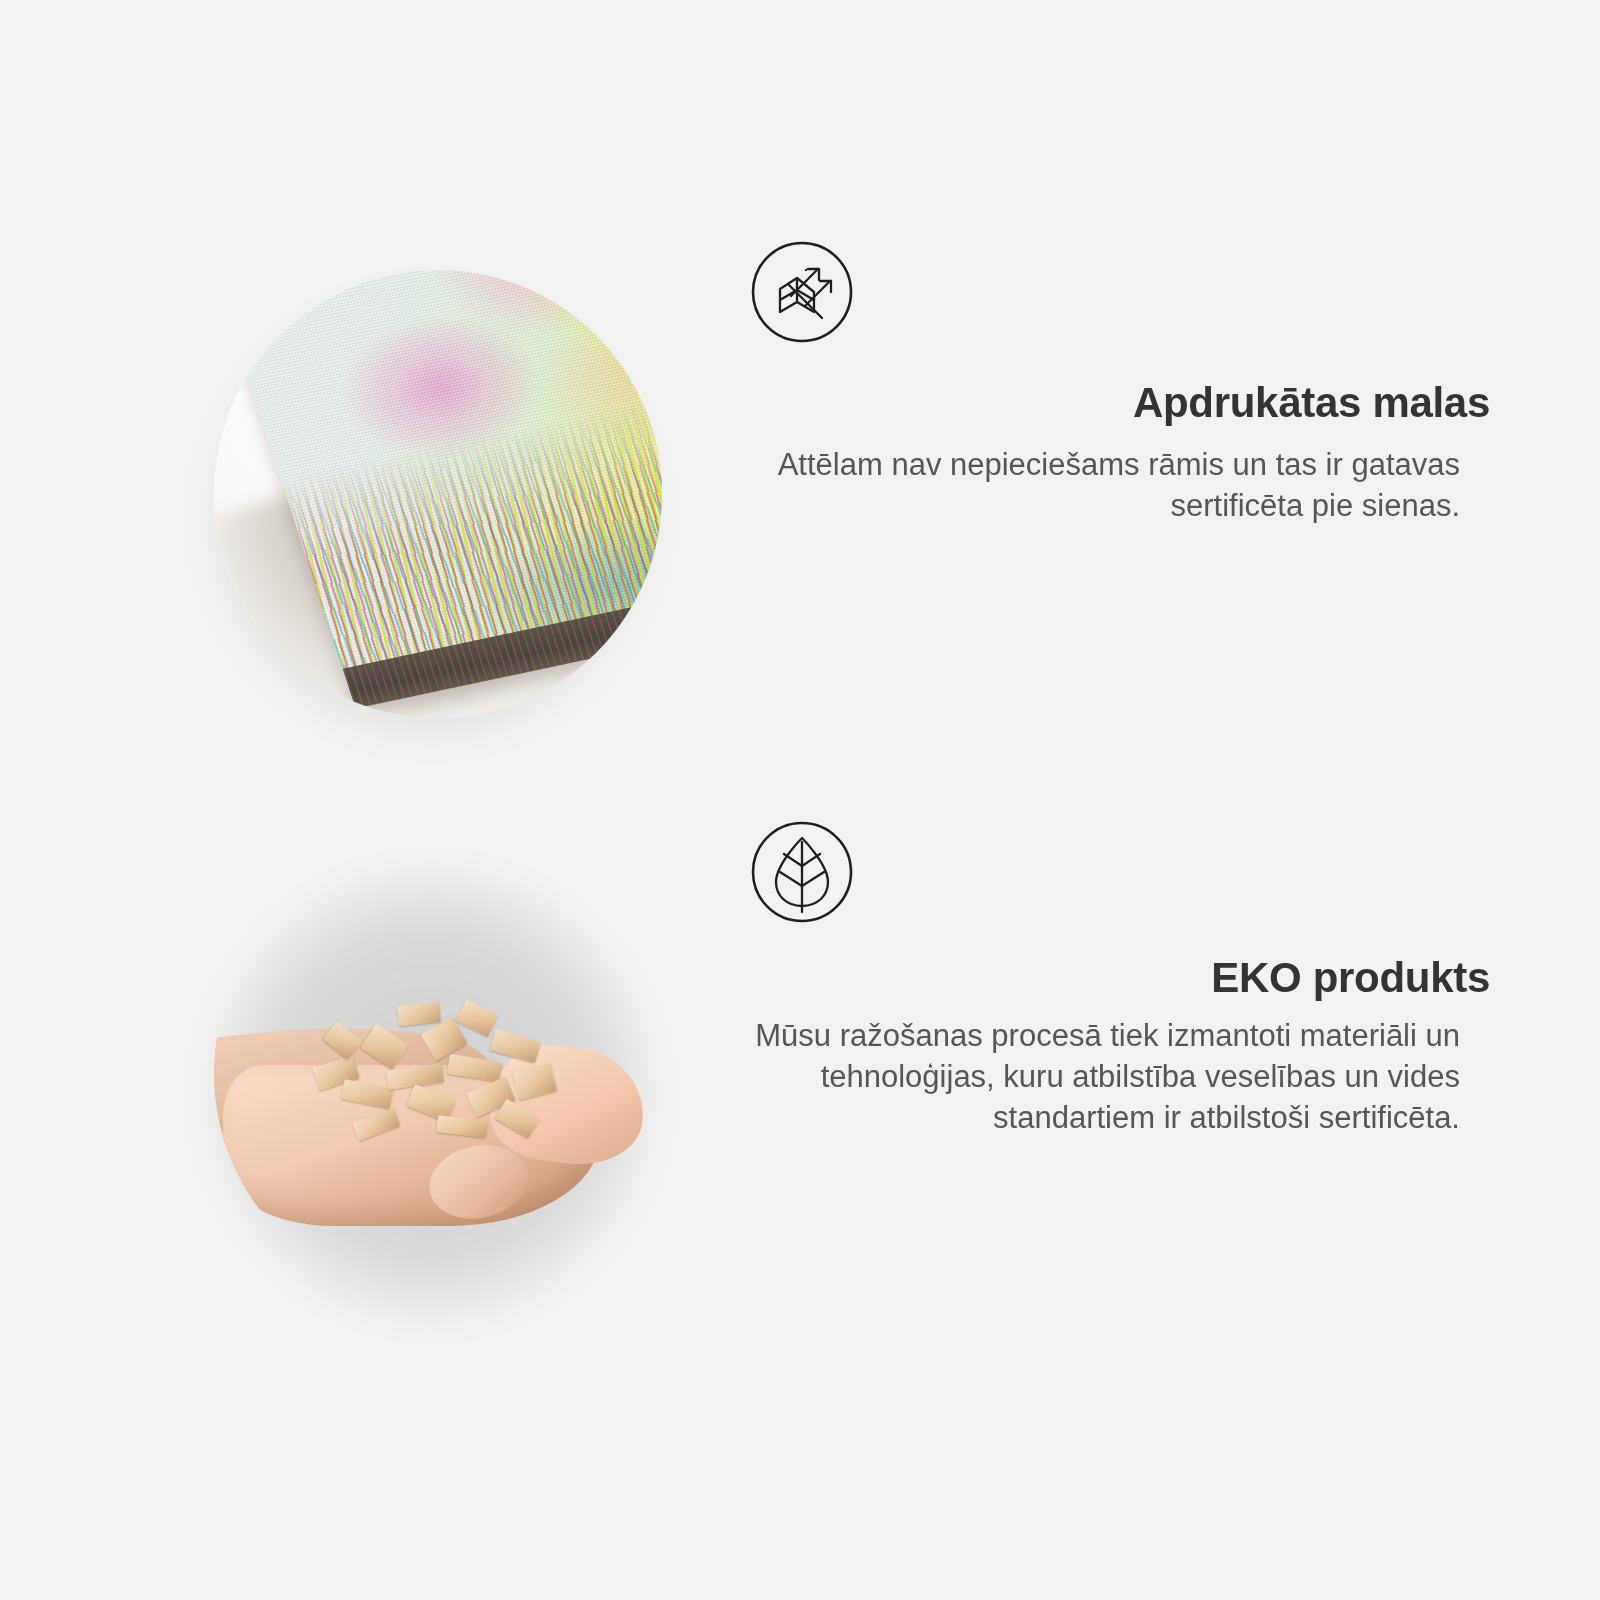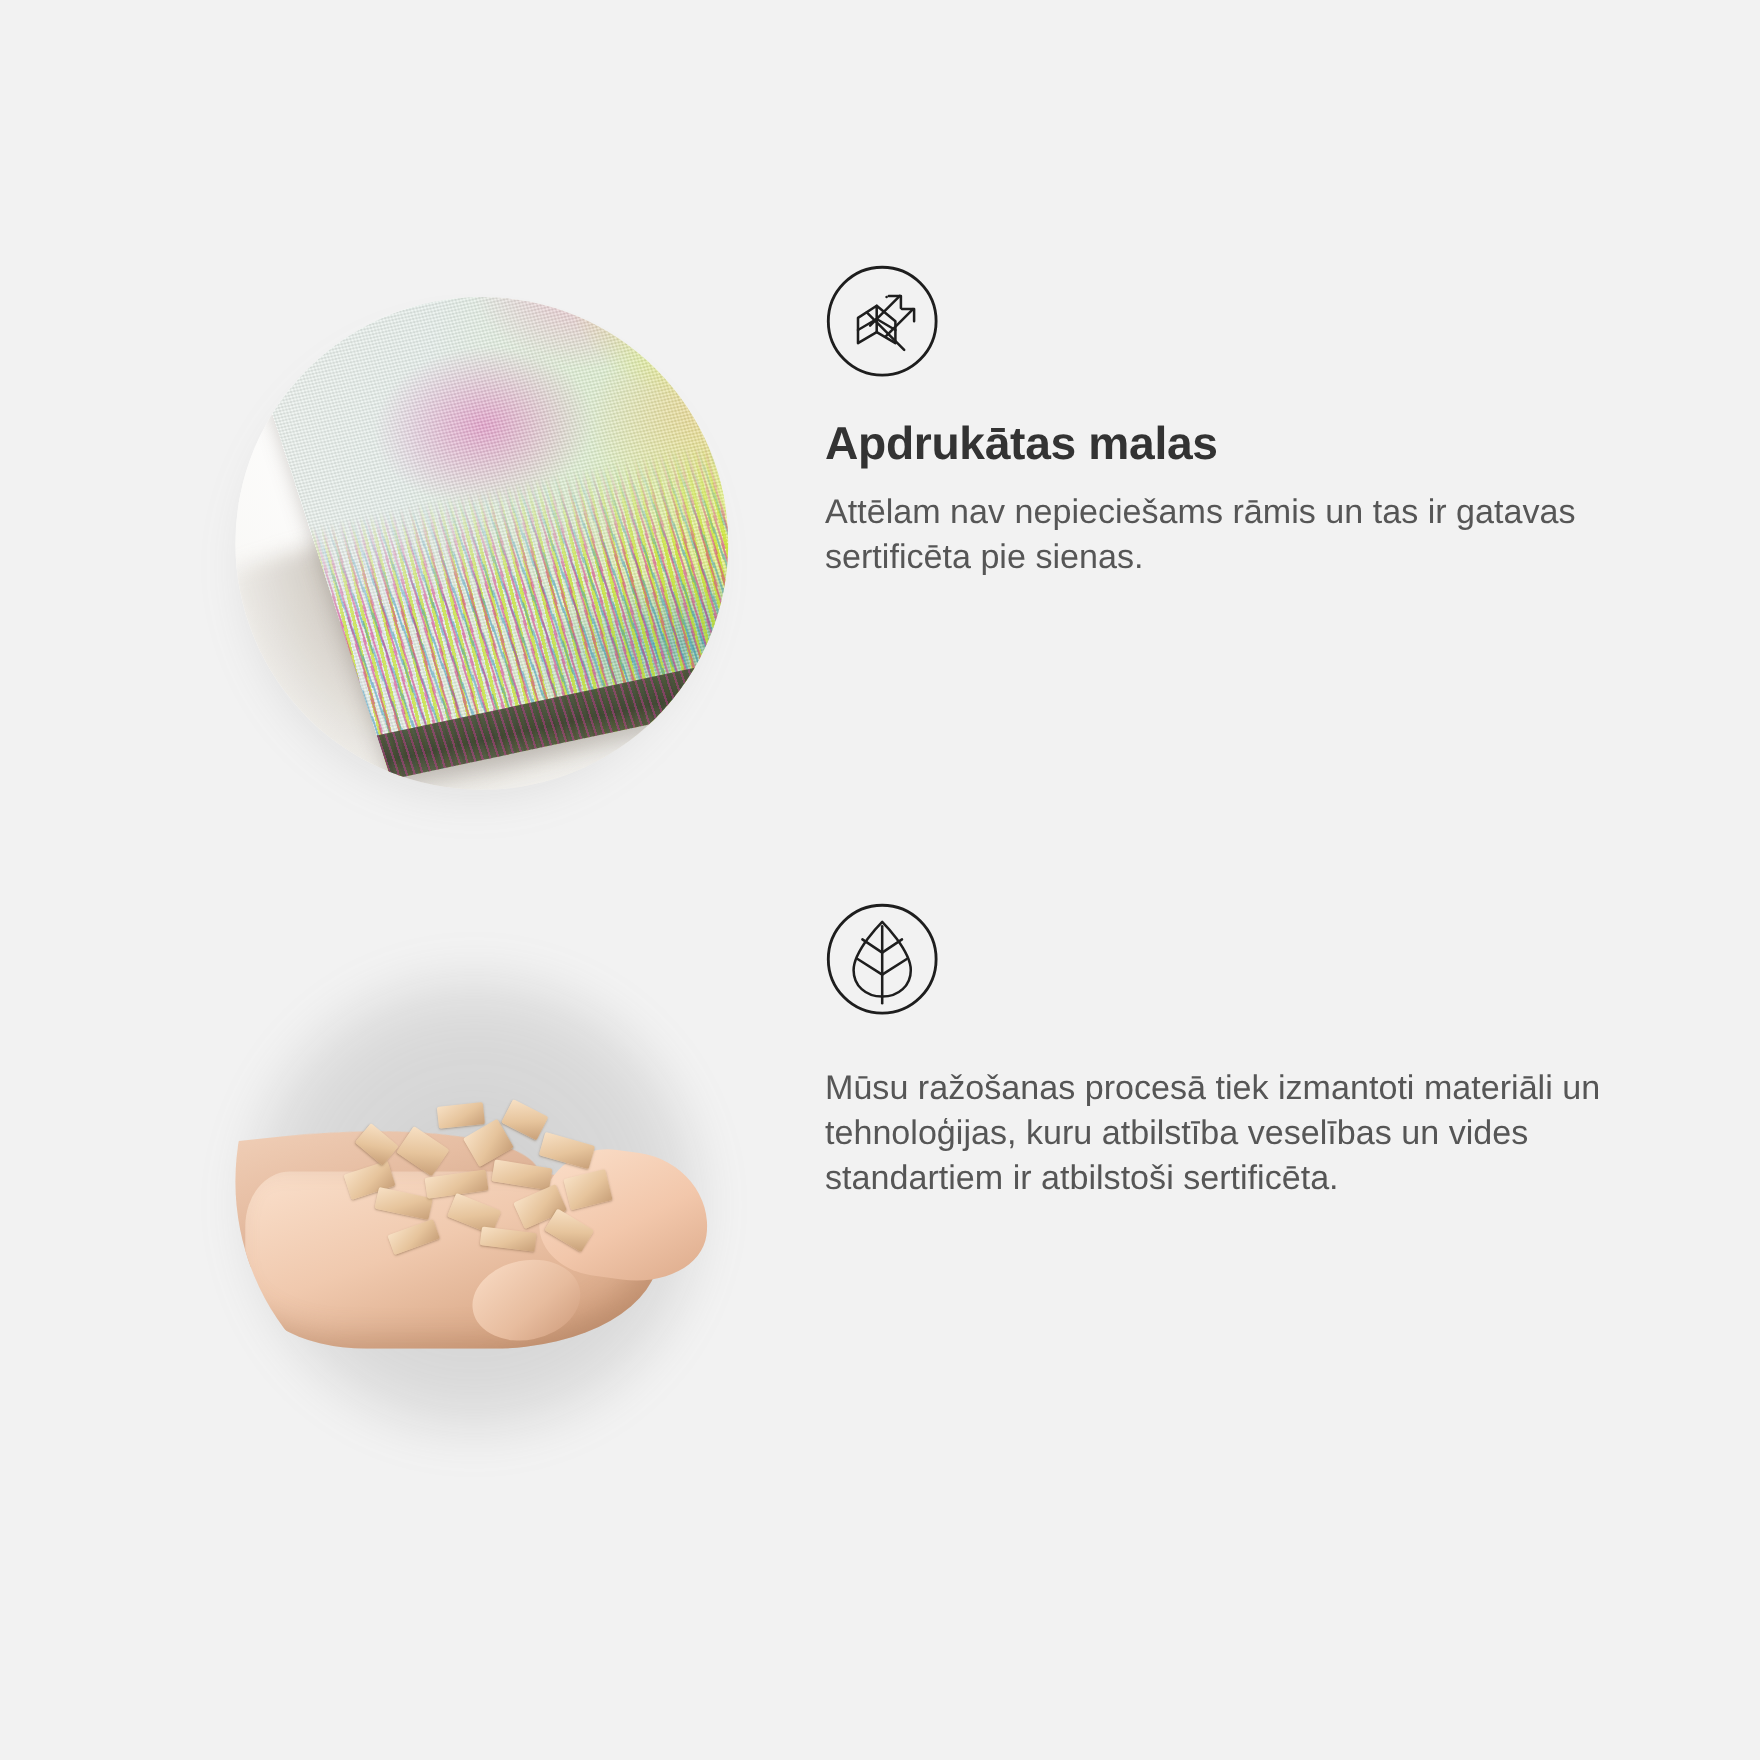--- a/index.html
+++ b/index.html
@@ -12,20 +12,21 @@
     background: #f2f2f2;
     font-family: "Liberation Sans", sans-serif;
     overflow: hidden;
     position: relative;
   }
 
   .page {
     position: absolute;
     inset: 0;
     background: #f2f2f2;
+    text-align: right;
   }
 
   
   .feature {
     position: absolute;
     display: flex;
     align-items: flex-start;
   }
   .feature-1 { left: 0; top: 240px; width: 1600px; height: 540px; }
   .feature-2 { left: 0; top: 820px; width: 1600px; height: 580px; }
@@ -360,18 +361,19 @@
             <path d="M52 18 C52 18 26 44 26 62 C26 76 37 86 52 86 C67 86 78 76 78 62 C78 44 52 18 52 18 Z"></path>
             <path d="M52 22 L52 92"></path>
             <path d="M52 46 L34 34"></path>
             <path d="M52 46 L70 34"></path>
             <path d="M52 66 L30 52"></path>
             <path d="M52 66 L74 52"></path>
           </g>
         </svg>
       </span>
       <div class="spacer-title-2"></div>
+      <h2 class="feature-title">EKO produkts</h2>
       <div class="spacer-desc-2"></div>
       <p class="feature-desc">Mūsu ražošanas procesā tiek izmantoti materiāli un tehnoloģijas, kuru atbilstība veselības un vides standartiem ir atbilstoši sertificēta.</p>
     </div>
   </section>
 
 </div>
 
 </body></html>

